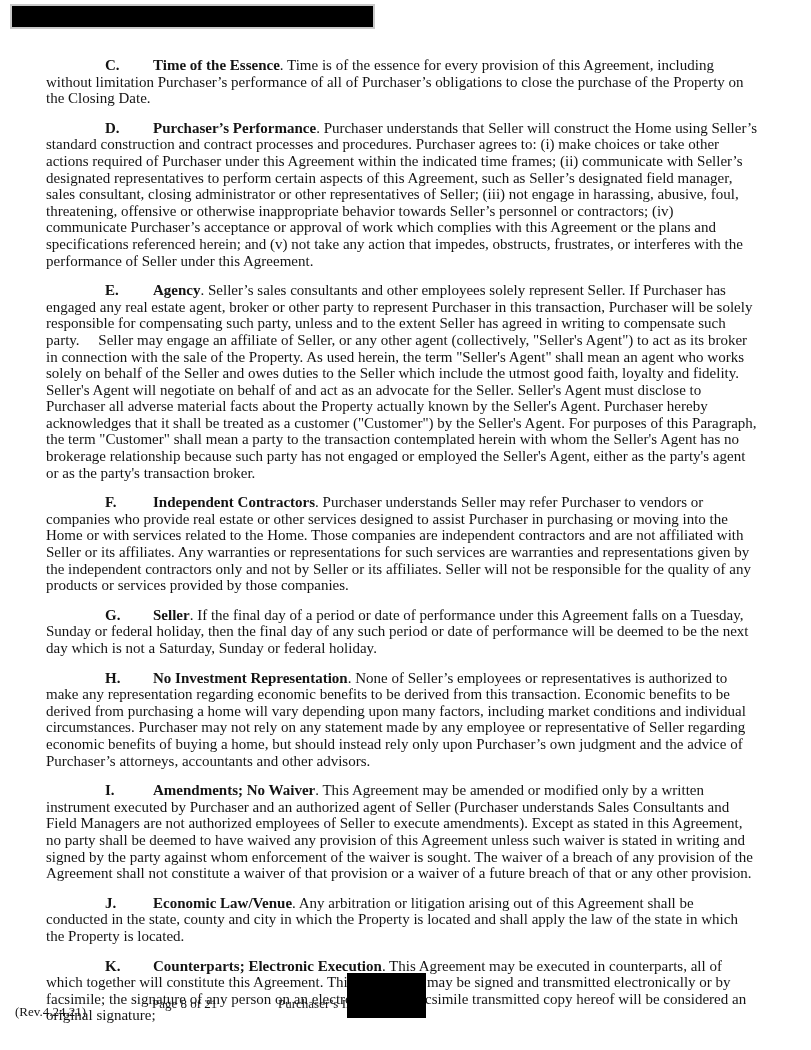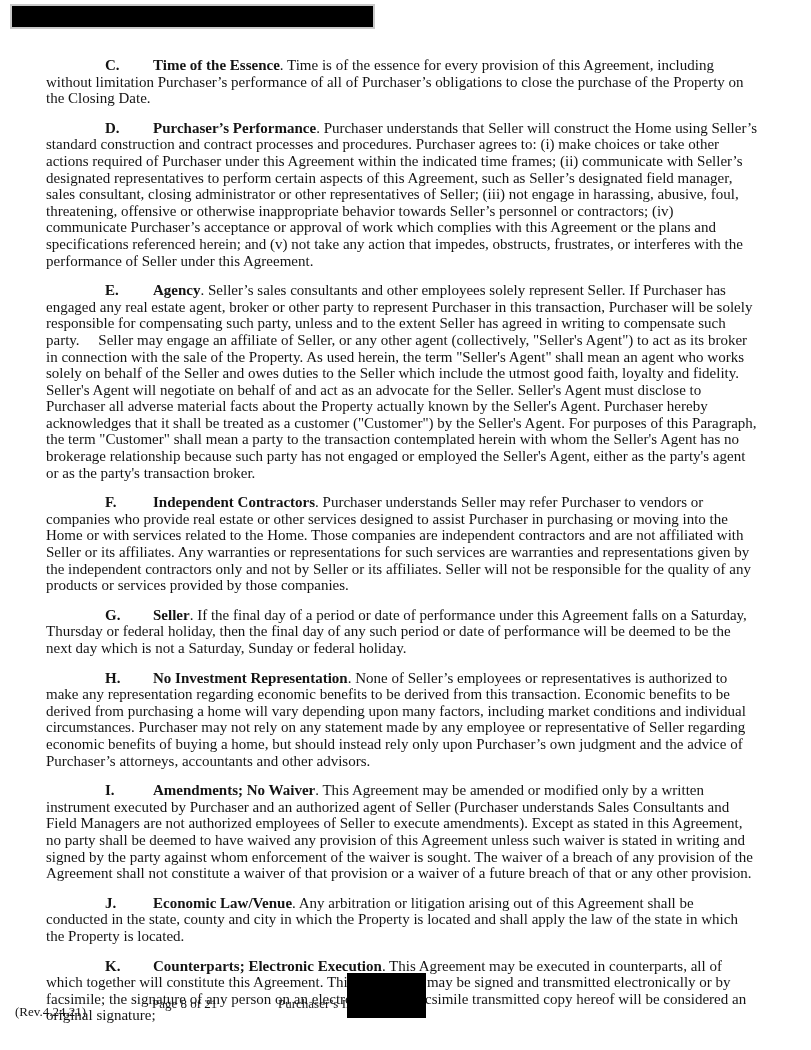--- a/index.html
+++ b/index.html
@@ -90,21 +90,21 @@
   <div class="content">
 
     <p class="para"><span class="sec-letter">C.</span><span class="sec-heading">Time of the Essence</span><span>. Time is of the essence for every provision of this Agreement, including without limitation Purchaser’s performance of all of Purchaser’s obligations to close the purchase of the Property on the Closing Date.</span></p>
 
     <p class="para"><span class="sec-letter">D.</span><span class="sec-heading">Purchaser’s Performance</span><span>. Purchaser understands that Seller will construct the Home using Seller’s standard construction and contract processes and procedures. Purchaser agrees to: (i) make choices or take other actions required of Purchaser under this Agreement within the indicated time frames; (ii) communicate with Seller’s designated representatives to perform certain aspects of this Agreement, such as Seller’s designated field manager, sales consultant, closing administrator or other representatives of Seller; (iii) not engage in harassing, abusive, foul, threatening, offensive or otherwise inappropriate behavior towards Seller’s personnel or contractors; (iv) communicate Purchaser’s acceptance or approval of work which complies with this Agreement or the plans and specifications referenced herein; and (v) not take any action that impedes, obstructs, frustrates, or interferes with the performance of Seller under this Agreement.</span></p>
 
     <p class="para"><span class="sec-letter">E.</span><span class="sec-heading">Agency</span><span>. Seller’s sales consultants and other employees solely represent Seller. If Purchaser has engaged any real estate agent, broker or other party to represent Purchaser in this transaction, Purchaser will be solely responsible for compensating such party, unless and to the extent Seller has agreed in writing to compensate such party.&nbsp;&nbsp;&nbsp;&nbsp; Seller may engage an affiliate of Seller, or any other agent (collectively, "Seller's Agent") to act as its broker in connection with the sale of the Property. As used herein, the term "Seller's Agent" shall mean an agent who works solely on behalf of the Seller and owes duties to the Seller which include the utmost good faith, loyalty and fidelity. Seller's Agent will negotiate on behalf of and act as an advocate for the Seller. Seller's Agent must disclose to Purchaser all adverse material facts about the Property actually known by the Seller's Agent. Purchaser hereby acknowledges that it shall be treated as a customer ("Customer") by the Seller's Agent. For purposes of this Paragraph, the term "Customer" shall mean a party to the transaction contemplated herein with whom the Seller's Agent has no brokerage relationship because such party has not engaged or employed the Seller's Agent, either as the party's agent or as the party's transaction broker.</span></p>
 
     <p class="para"><span class="sec-letter">F.</span><span class="sec-heading">Independent Contractors</span><span>. Purchaser understands Seller may refer Purchaser to vendors or companies who provide real estate or other services designed to assist Purchaser in purchasing or moving into the Home or with services related to the Home. Those companies are independent contractors and are not affiliated with Seller or its affiliates. Any warranties or representations for such services are warranties and representations given by the independent contractors only and not by Seller or its affiliates. Seller will not be responsible for the quality of any products or services provided by those companies.</span></p>
 
-    <p class="para"><span class="sec-letter">G.</span><span class="sec-heading">Seller</span><span>. If the final day of a period or date of performance under this Agreement falls on a Saturday, Thursday or federal holiday, then the final day of any such period or date of performance will be deemed to be the next day which is not a Saturday, Sunday or federal holiday.</span></p>
+    <p class="para"><span class="sec-letter">G.</span><span class="sec-heading">Seller</span><span>. If the final day of a period or date of performance under this Agreement falls on a Tuesday, Sunday or federal holiday, then the final day of any such period or date of performance will be deemed to be the next day which is not a Saturday, Sunday or federal holiday.</span></p>
 
     <p class="para"><span class="sec-letter">H.</span><span class="sec-heading">No Investment Representation</span><span>. None of Seller’s employees or representatives is authorized to make any representation regarding economic benefits to be derived from this transaction. Economic benefits to be derived from purchasing a home will vary depending upon many factors, including market conditions and individual circumstances. Purchaser may not rely on any statement made by any employee or representative of Seller regarding economic benefits of buying a home, but should instead rely only upon Purchaser’s own judgment and the advice of Purchaser’s attorneys, accountants and other advisors.</span></p>
 
     <p class="para"><span class="sec-letter">I.</span><span class="sec-heading">Amendments; No Waiver</span><span>. This Agreement may be amended or modified only by a written instrument executed by Purchaser and an authorized agent of Seller (Purchaser understands Sales Consultants and Field Managers are not authorized employees of Seller to execute amendments). Except as stated in this Agreement, no party shall be deemed to have waived any provision of this Agreement unless such waiver is stated in writing and signed by the party against whom enforcement of the waiver is sought. The waiver of a breach of any provision of the Agreement shall not constitute a waiver of that provision or a waiver of a future breach of that or any other provision.</span></p>
 
     <p class="para"><span class="sec-letter">J.</span><span class="sec-heading">Economic Law/Venue</span><span>. Any arbitration or litigation arising out of this Agreement shall be conducted in the state, county and city in which the Property is located and shall apply the law of the state in which the Property is located.</span></p>
 
     <p class="para"><span class="sec-letter">K.</span><span class="sec-heading">Counterparts; Electronic Execution</span><span>. This Agreement may be executed in counterparts, all of which together will constitute this Agreement. This Agreement may be signed and transmitted electronically or by facsimile; the signature of any person on an electronically or facsimile transmitted copy hereof will be considered an original signature;</span></p>
 
   </div>

